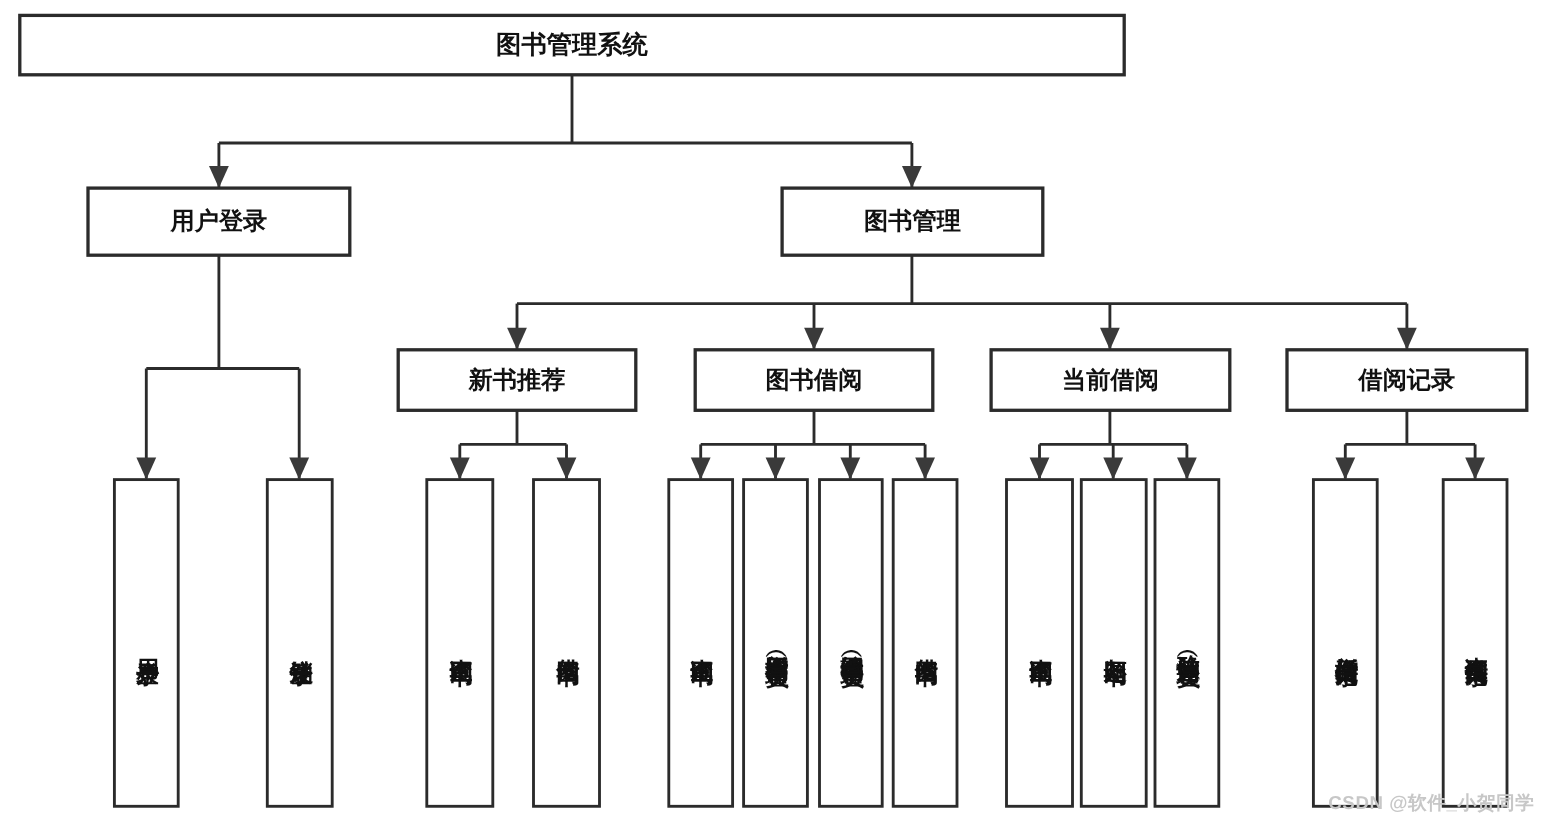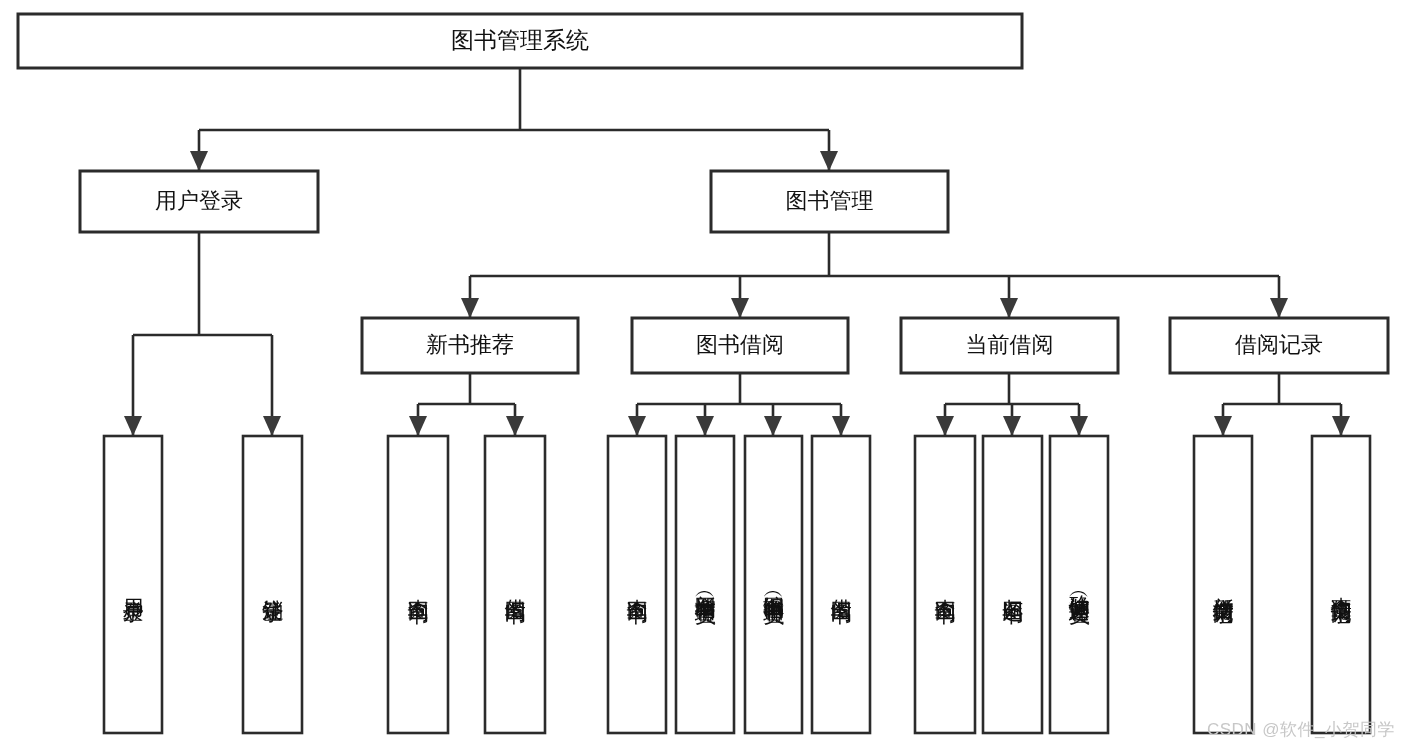--- a/index.html
+++ b/index.html
@@ -11,20 +11,21 @@
     width: 1405px;
     height: 747px;
     font-family: "Liberation Sans", "DejaVu Sans", sans-serif;
     overflow: hidden;
     position: relative;
   }
   #diagram-root {
     position: relative;
     width: 1405px;
     height: 747px;
+    font-weight: bold;
   }
   svg.diagram-canvas {
     position: absolute;
     top: 0;
     left: 0;
     width: 1405px;
     height: 747px;
     display: block;
   }
   .node-box {

